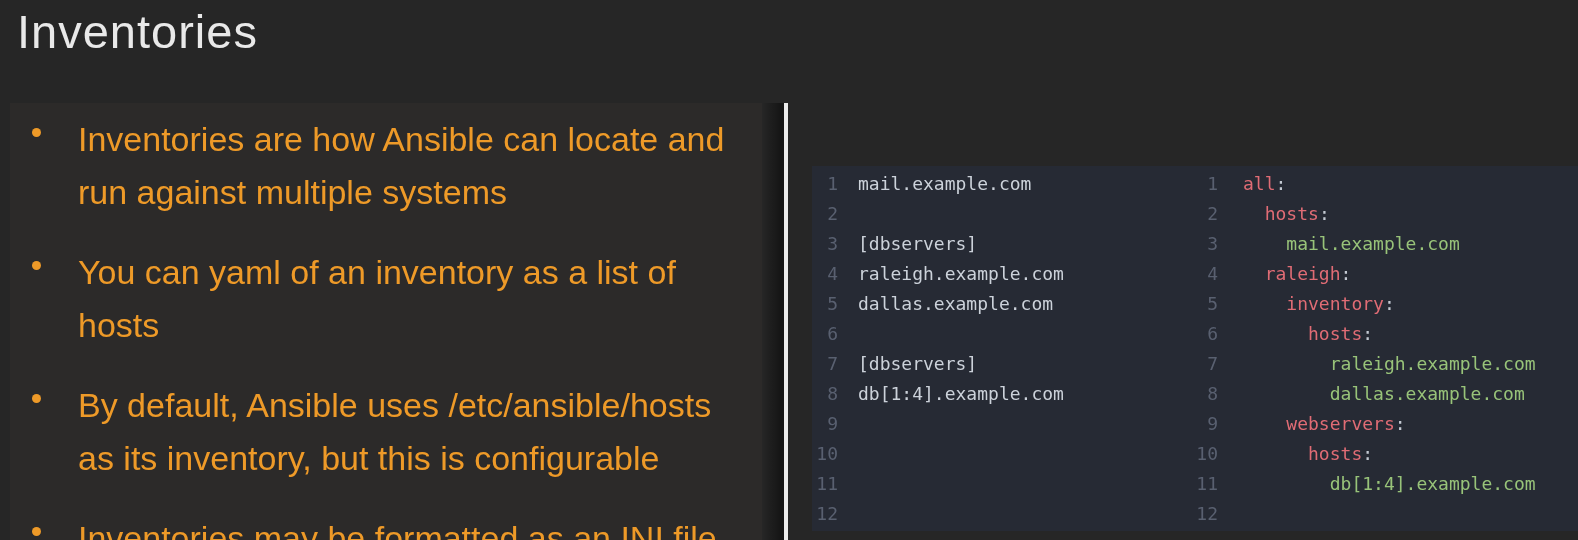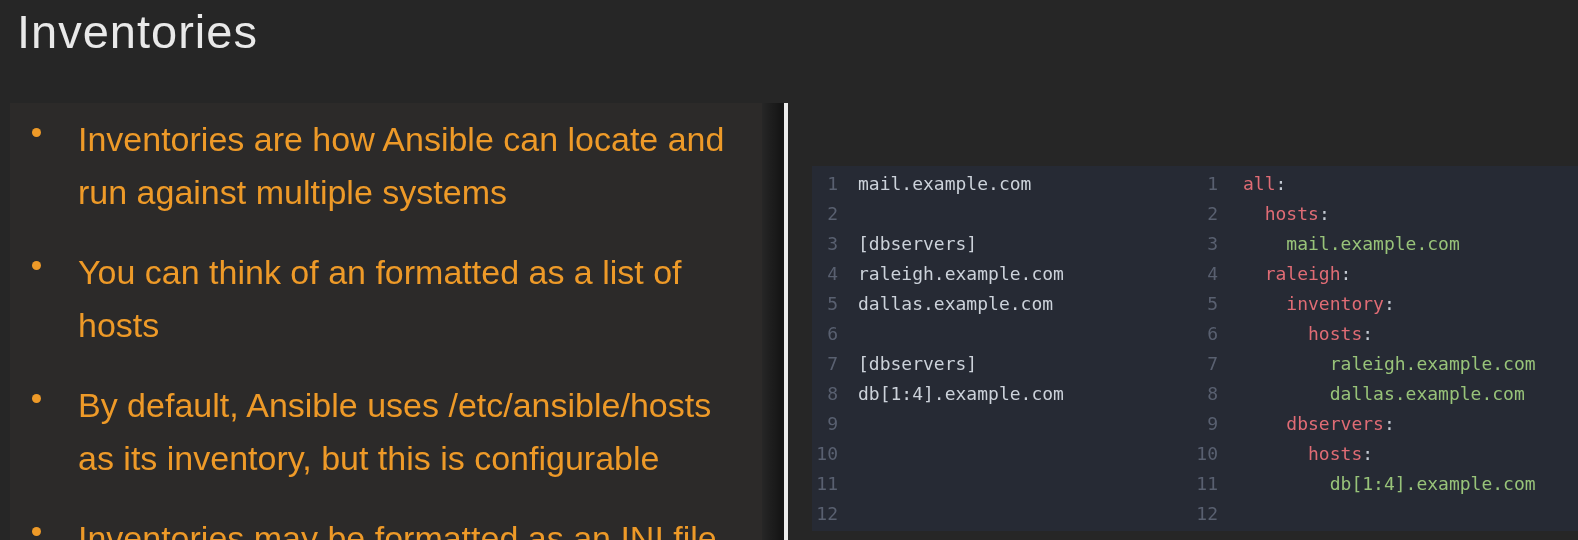--- a/index.html
+++ b/index.html
@@ -72,21 +72,21 @@
   <h1 class="slide-title">Inventories</h1>
 
   <section class="bullet-panel">
     <ul class="bullet-list">
       <li class="bullet-item">
         <span class="bullet-dot"></span>
         <span class="bullet-text">Inventories are how Ansible can locate and run against multiple systems</span>
       </li>
       <li class="bullet-item">
         <span class="bullet-dot"></span>
-        <span class="bullet-text">You can think of an formatted as a list of hosts</span>
+        <span class="bullet-text">You can yaml of an inventory as a list of hosts</span>
       </li>
       <li class="bullet-item">
         <span class="bullet-dot"></span>
         <span class="bullet-text">By default, Ansible uses /etc/ansible/hosts as its inventory, but this is configurable</span>
       </li>
       <li class="bullet-item">
         <span class="bullet-dot"></span>
         <span class="bullet-text">Inventories may be formatted as an INI file or as a yaml file.  Note: file formats are interchangeable</span>
       </li>
     </ul>
@@ -174,21 +174,21 @@
         <div class="code-line">
           <span class="ln">7</span>
           <span class="code">        <span class="tok-val">raleigh.example.com</span></span>
         </div>
         <div class="code-line">
           <span class="ln">8</span>
           <span class="code">        <span class="tok-val">dallas.example.com</span></span>
         </div>
         <div class="code-line">
           <span class="ln">9</span>
-          <span class="code">    <span class="tok-key">dbservers</span><span class="tok-punc">:</span></span>
+          <span class="code">    <span class="tok-key">webservers</span><span class="tok-punc">:</span></span>
         </div>
         <div class="code-line">
           <span class="ln">10</span>
           <span class="code">      <span class="tok-key">hosts</span><span class="tok-punc">:</span></span>
         </div>
         <div class="code-line">
           <span class="ln">11</span>
           <span class="code">        <span class="tok-val">db[1:4].example.com</span></span>
         </div>
         <div class="code-line">

